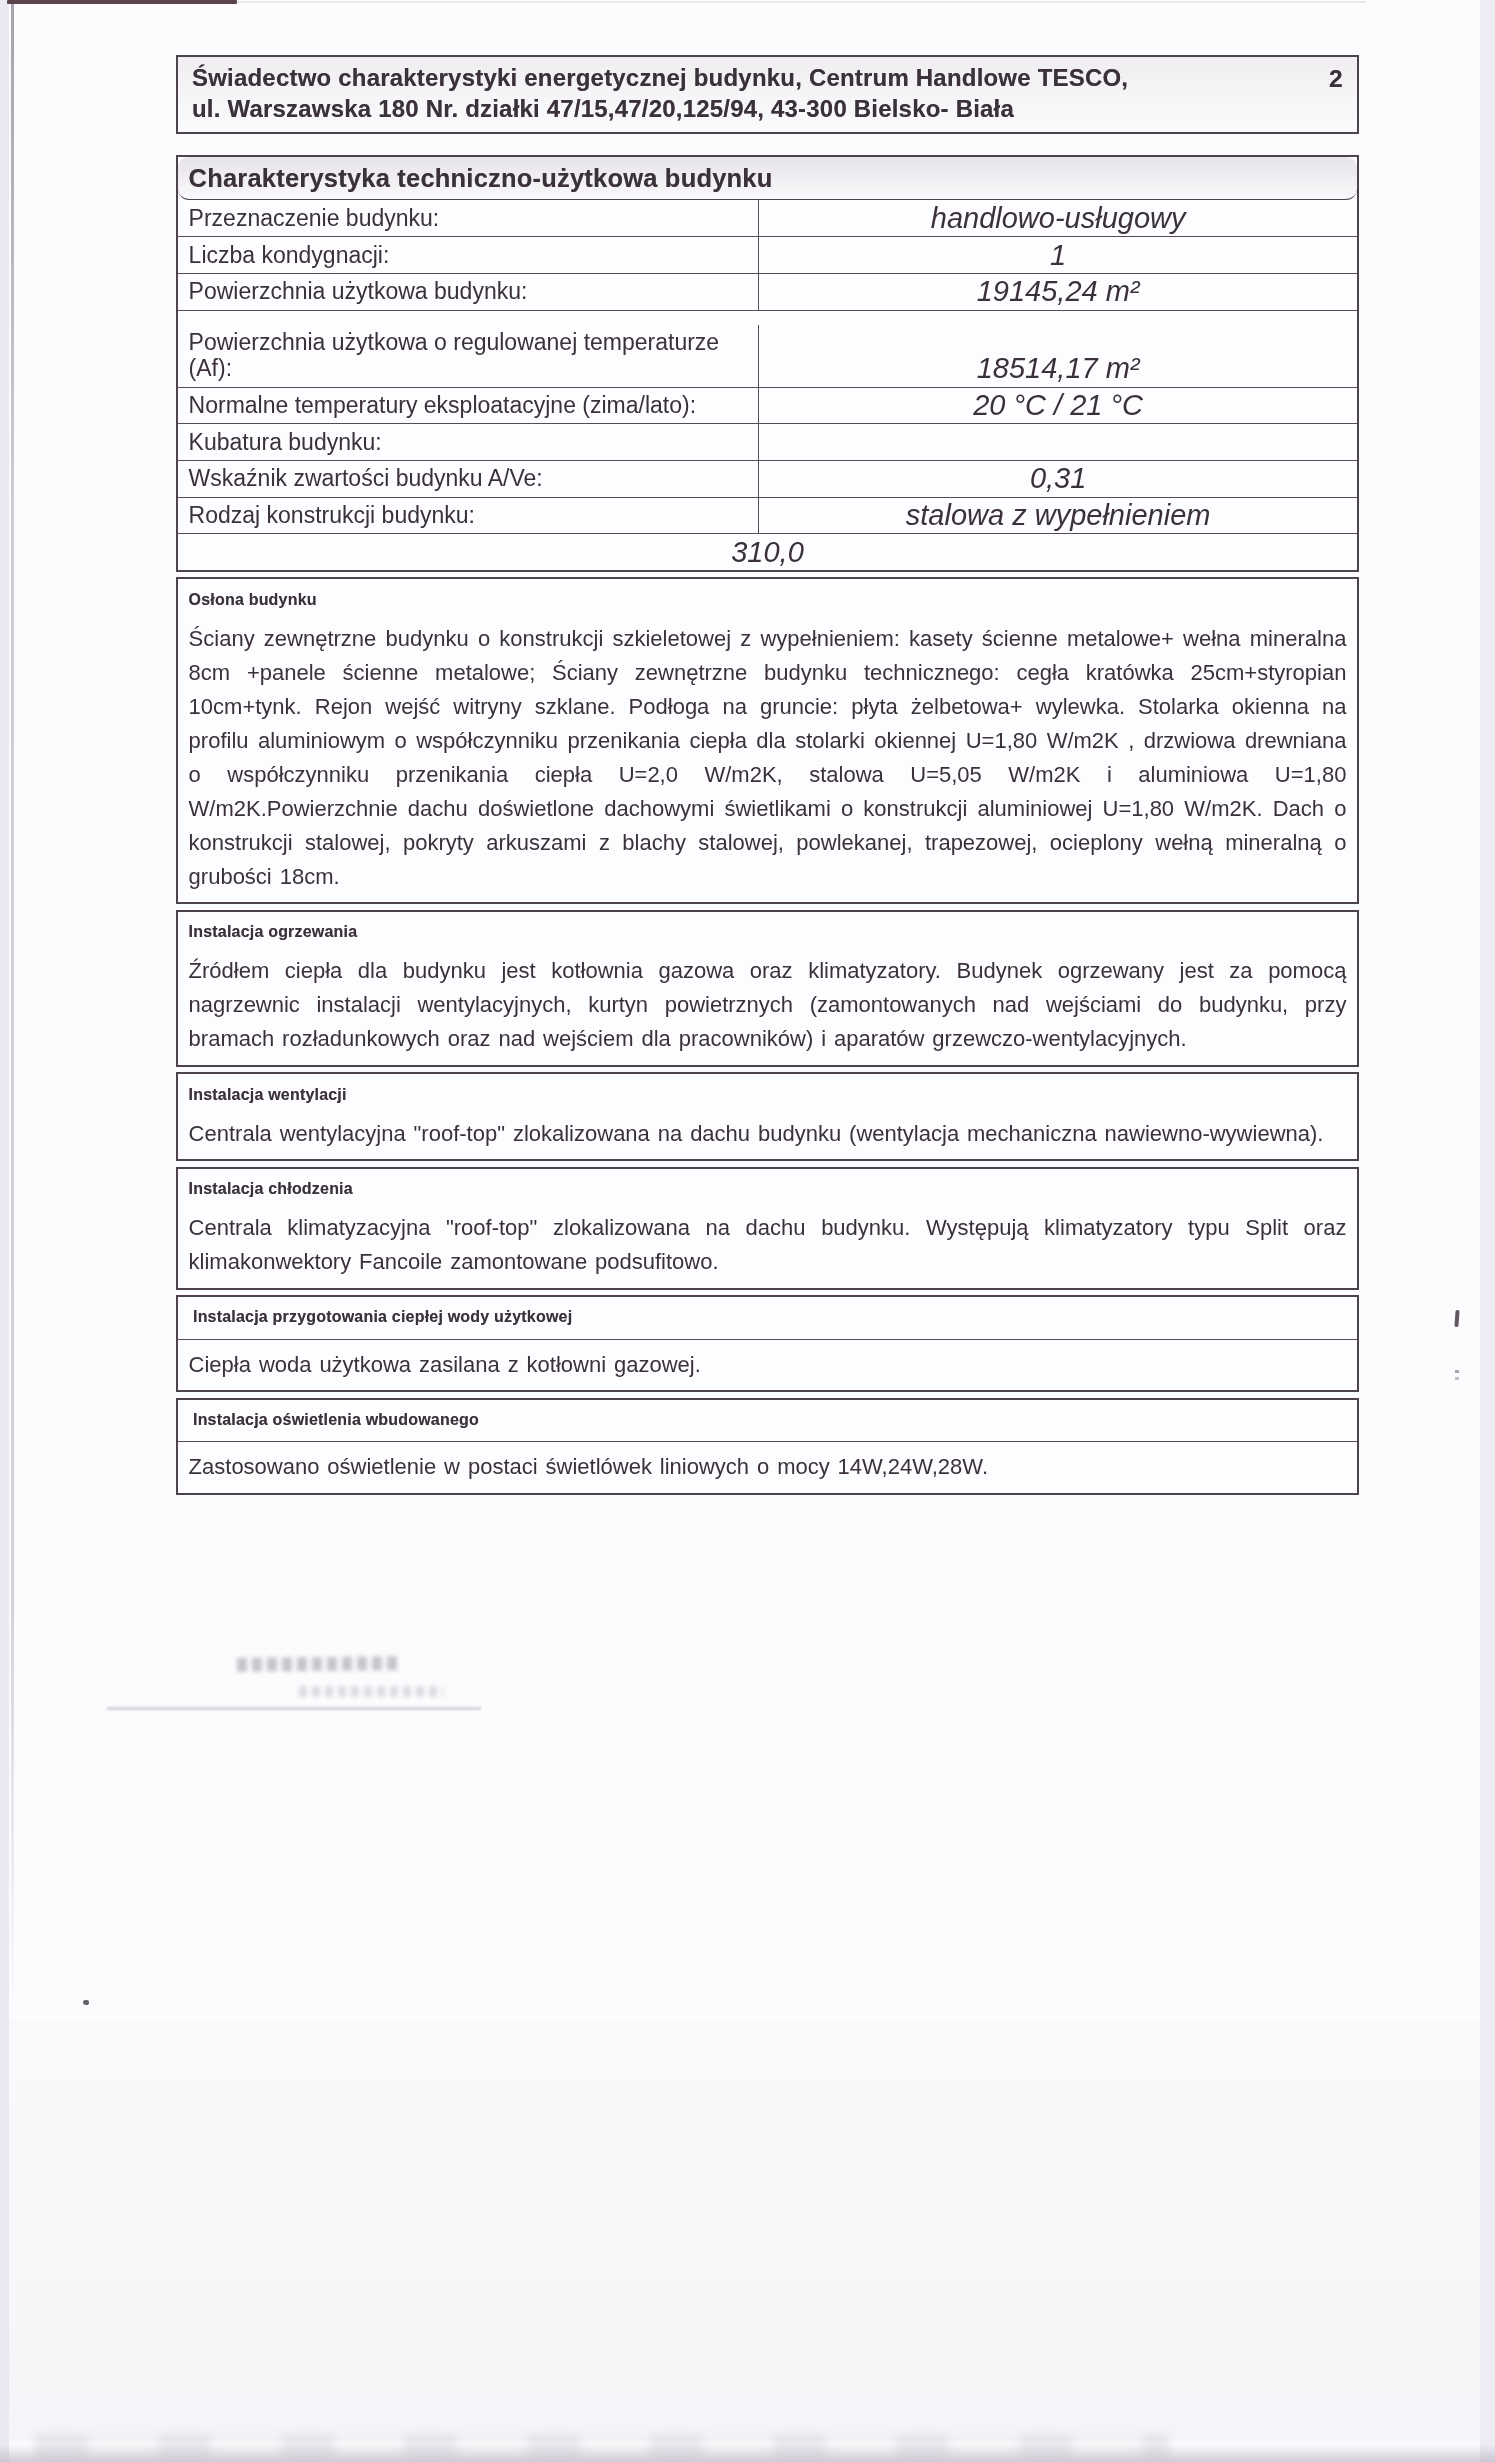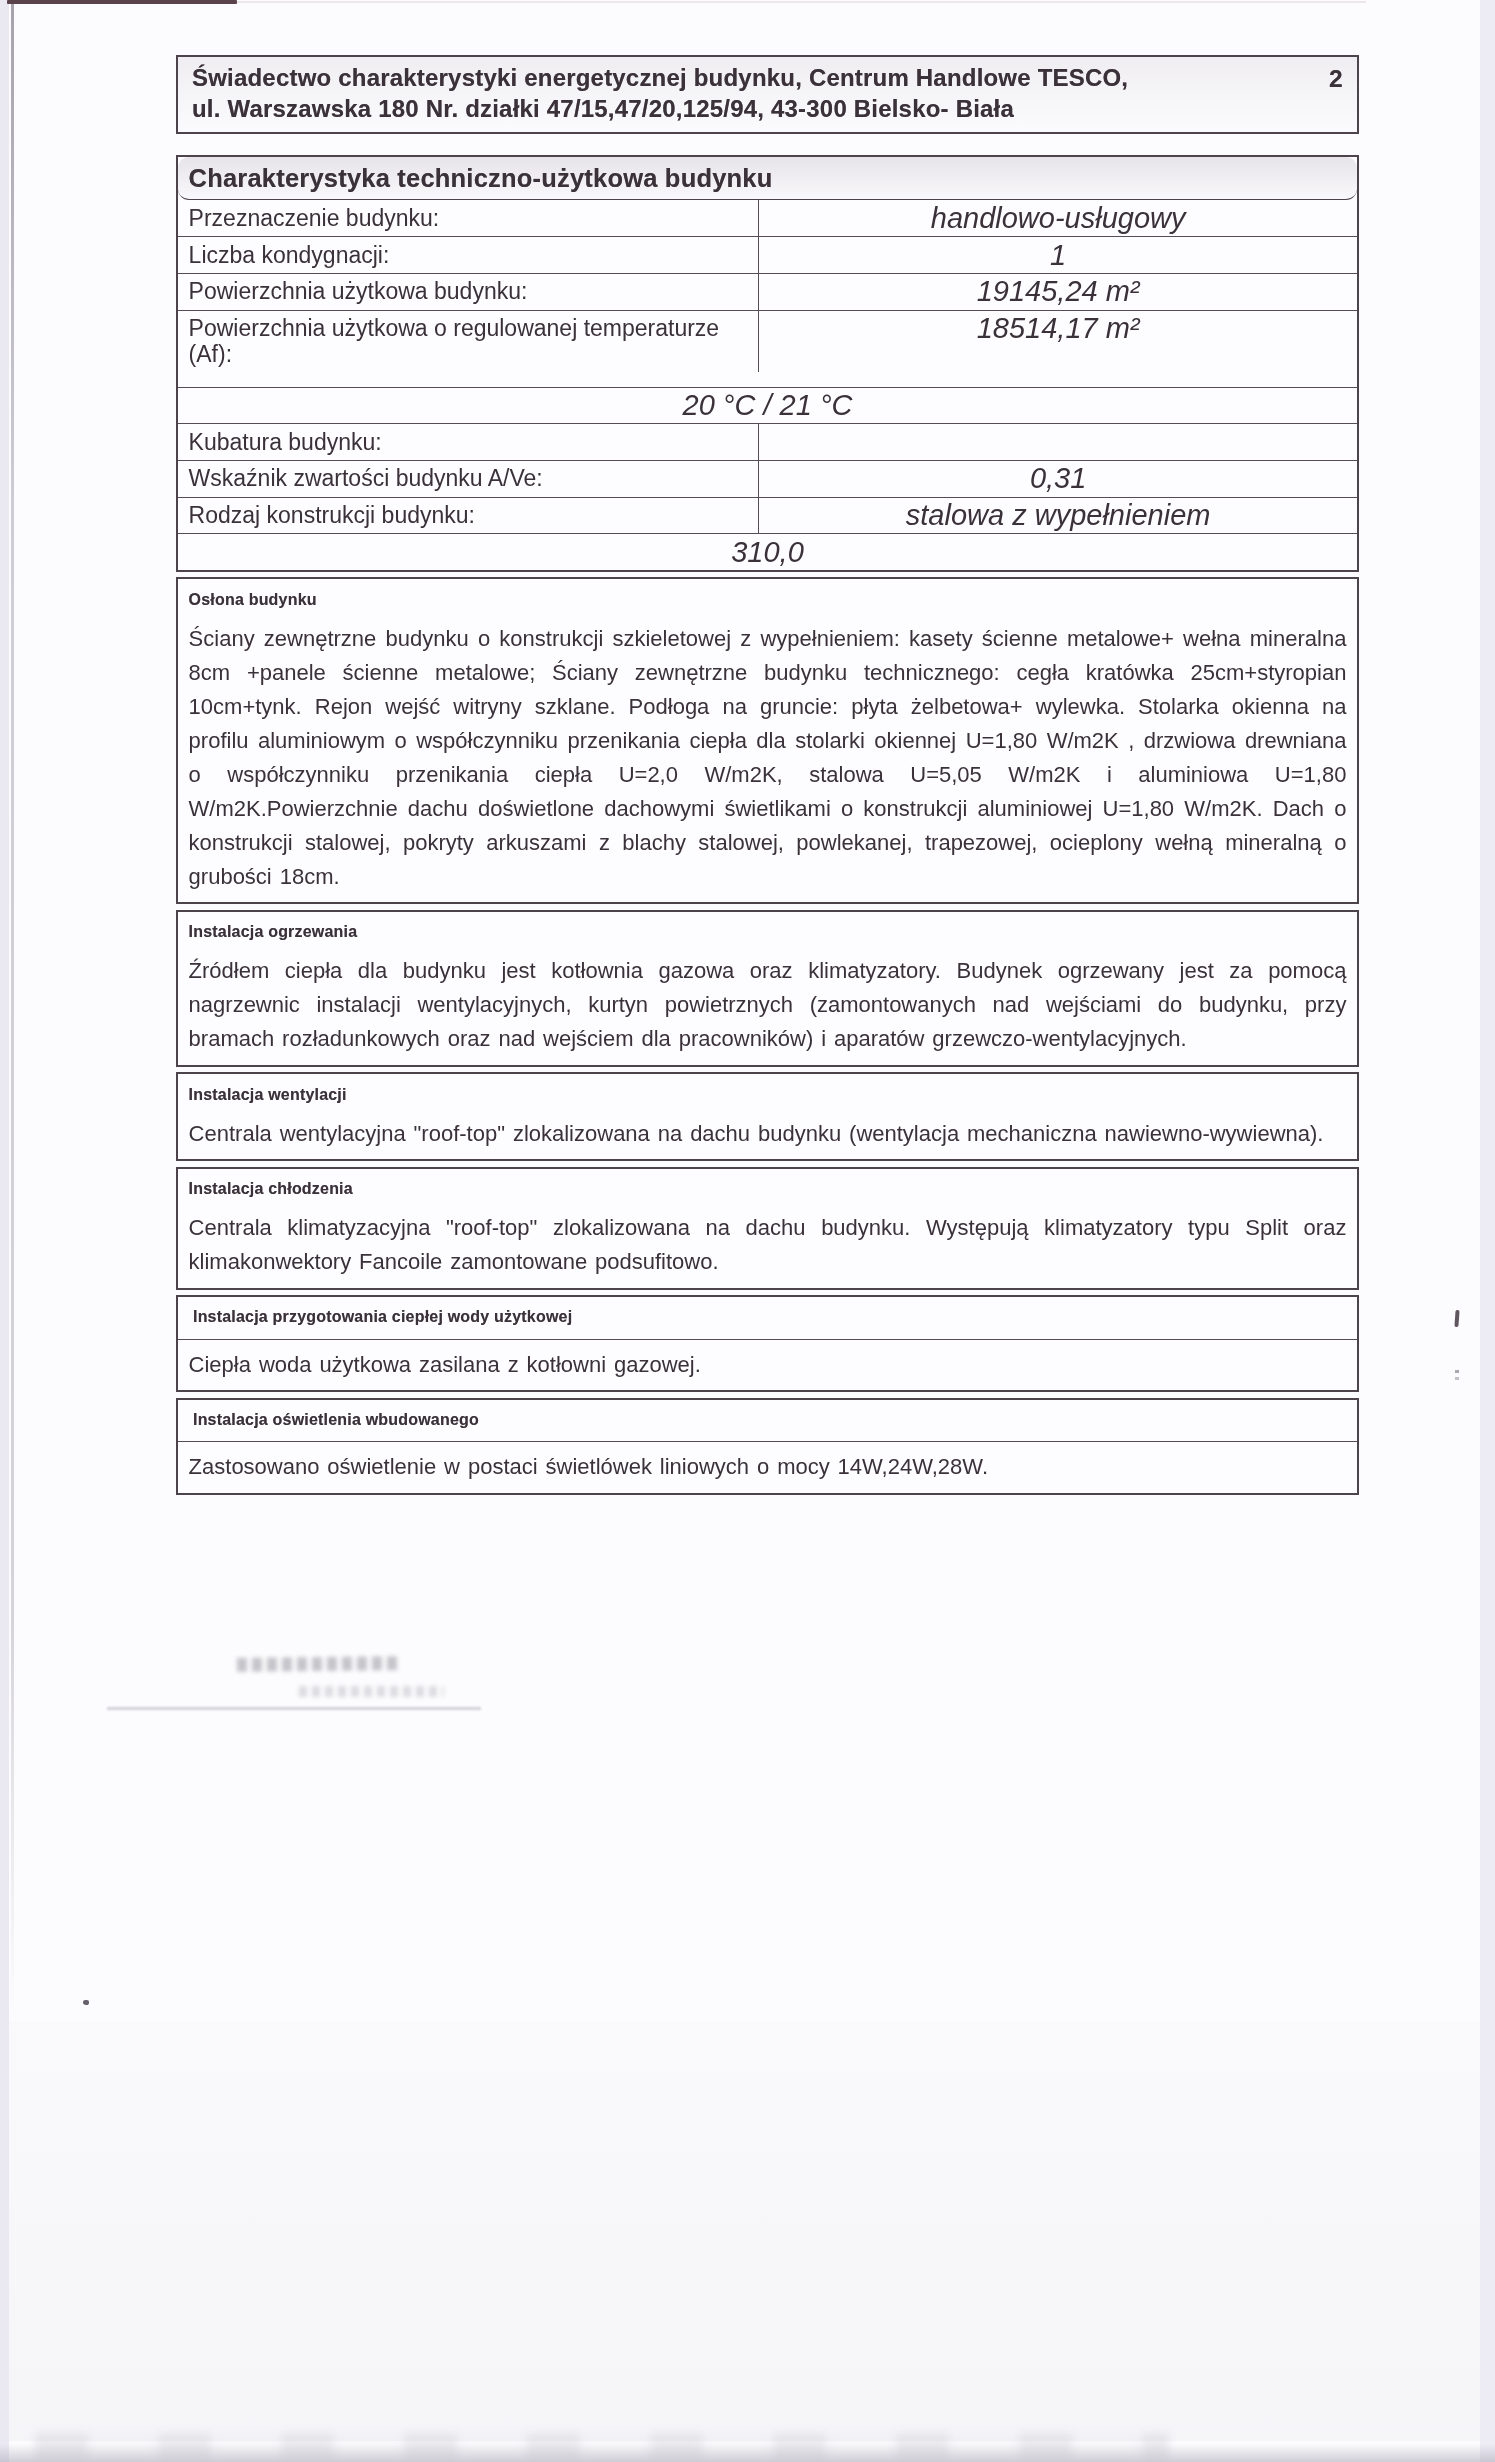--- a/index.html
+++ b/index.html
@@ -37,21 +37,21 @@
   .content{position:absolute;left:176px;top:55px;width:1183px;}
   .box-border{border:2.6px solid #4d434b;box-sizing:border-box;}
   .header-box{position:relative;background:linear-gradient(180deg,#efedf0 0%,#f6f5f7 55%,#fbfafc 100%);
     padding:5.3px 53px 8px 14px;font-weight:bold;font-size:24px;line-height:31px;letter-spacing:0.2px;
     text-shadow:0 0 0.5px rgba(58,50,56,.55);}
   .page-number{position:absolute;right:14px;top:6.2px;font-size:24.6px;font-weight:bold;}
   .main-table{margin-top:21px;background:#fdfcfe;}
   .table-title{font-size:25.5px;font-weight:bold;padding:7px 10.6px 6.2px;letter-spacing:0.2px;
     background:linear-gradient(180deg,#e6e4e9 0%,#efedf1 45%,#f9f8fa 100%);
     border-bottom:1.8px solid #4d434b;text-shadow:0 0 0.5px rgba(58,50,56,.5);border-radius:11px;}
-  .trow{display:flex;border-bottom:1.8px solid #564c53;align-items:flex-start;}
+  .trow{display:flex;border-bottom:1.8px solid #564c53;align-items:flex-end;}
   .trow:last-child{border-bottom:none;}
   .tlabel{flex:0 0 49.3%;border-right:1.8px solid #564c53;padding:4.4px 10.6px 5.3px;font-size:23px;line-height:26px;box-sizing:border-box;}
   .tvalue{flex:1;text-align:center;padding:4.4px 10.6px 5.3px;font-size:29px;line-height:26px;font-style:italic;}
   .trow.tall{min-height:76px;}
   .sec-box{margin-top:5.3px;background:#fdfcfe;}
   .sec-title{font-weight:bold;font-size:16px;line-height:30px;padding:5.3px 10.6px 0.9px;letter-spacing:0.2px;
     text-shadow:0 0 0.5px rgba(58,50,56,.5);}
   .sec-box.with-sep .sec-title{border-bottom:1.8px solid #564c53;padding-bottom:6.2px;padding-left:15px;}
   .sec-body{font-size:22px;line-height:34px;padding:6.2px 10.6px 8.8px;text-align:justify;word-spacing:1.8px;}
   .sec-box.with-sep .sec-body{padding-top:8px;}
@@ -103,20 +103,21 @@
     <div class="tlabel">Powierzchnia użytkowa budynku:</div>
     <div class="tvalue">19145,24 m²</div>
   </div>
 
   <div class="trow tall">
     <div class="tlabel">Powierzchnia użytkowa o regulowanej temperaturze (Af):</div>
     <div class="tvalue">18514,17 m²</div>
   </div>
 
   <div class="trow">
+    <div class="tlabel">Normalne temperatury eksploatacyjne (zima/lato):</div>
     <div class="tvalue">20 °C / 21 °C</div>
   </div>
 
   <div class="trow">
     <div class="tlabel">Kubatura budynku:</div>
   </div>
 
   <div class="trow">
     <div class="tlabel">Wskaźnik zwartości budynku A/Ve:</div>
     <div class="tvalue">0,31</div>

